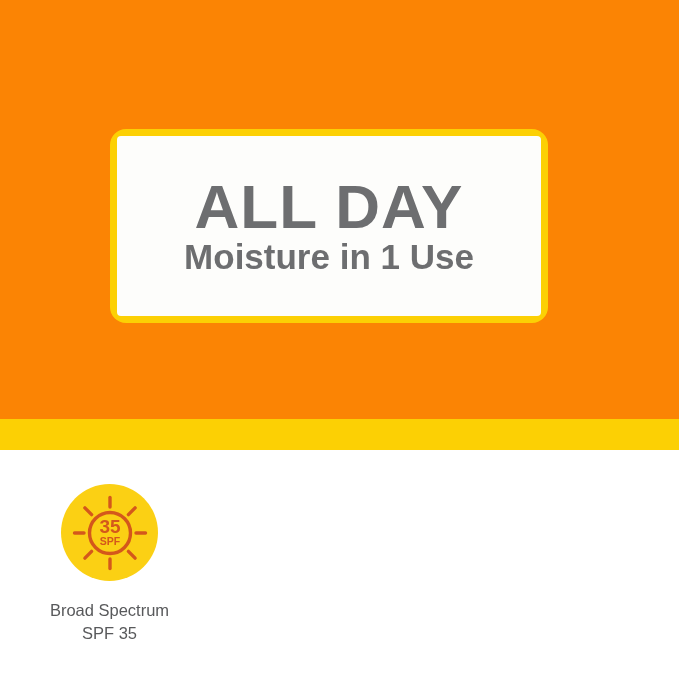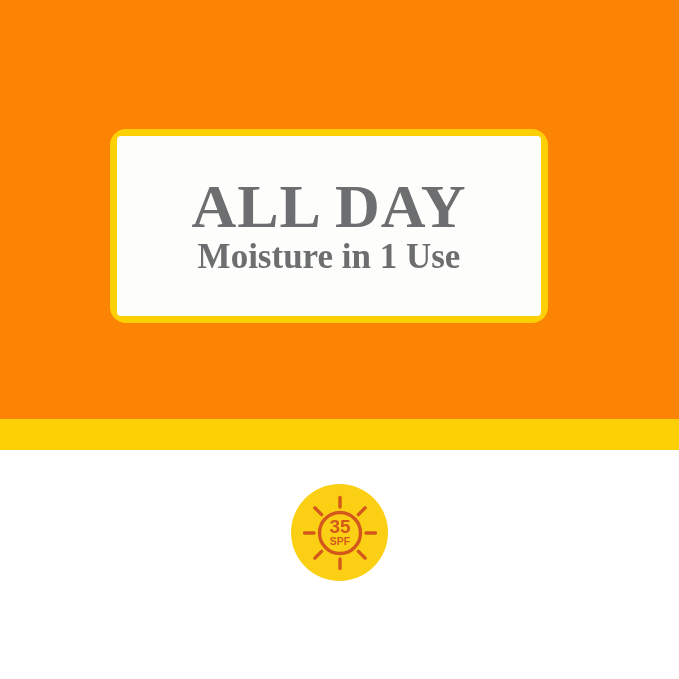--- a/index.html
+++ b/index.html
@@ -39,21 +39,20 @@
   }
 
   
   .headline-badge {
     position:absolute;
     left:110px; top:129px;
     width:438px; height:194px;
     background:#fcd004;
     border-radius:16px;
     padding:7px;
-    font-family:Liberation Serif, serif;
   }
   .headline-inner {
     width:100%; height:100%;
     background:#fdfdfb;
     border-radius:4px;
     display:flex;
     flex-direction:column;
     align-items:center;
     justify-content:center;
   }
@@ -76,20 +75,21 @@
   }
 
   
   .feature-row {
     position:absolute;
     left:0; top:484px;
     width:679px;
     display:flex;
     justify-content:center;
     align-items:flex-start;
+    flex-direction:column;
   }
   .feature-item {
     width:219px;
     display:flex;
     flex-direction:column;
     align-items:center;
   }
   .feature-badge {
     width:97px; height:97px;
     border-radius:50%;
@@ -136,18 +136,20 @@
             <line x1="65" y1="39" x2="74.5" y2="39"></line>
             <line x1="13.9" y1="13.9" x2="20.6" y2="20.6"></line>
             <line x1="57.4" y1="57.4" x2="64.1" y2="64.1"></line>
             <line x1="64.1" y1="13.9" x2="57.4" y2="20.6"></line>
             <line x1="20.6" y1="57.4" x2="13.9" y2="64.1"></line>
           </g>
           <text x="39" y="39" fill="#d4581b" font-family="'Liberation Sans', sans-serif" font-size="19" font-weight="bold" text-anchor="middle">35</text>
           <text x="39" y="51" fill="#d4581b" font-family="'Liberation Sans', sans-serif" font-size="10.5" font-weight="bold" text-anchor="middle">SPF</text>
         </svg>
       </div>
+      <div class="feature-caption">Broad Spectrum
+SPF 35</div>
     </div>
 
 
 
   </div>
 </div>
 
 </body></html>

